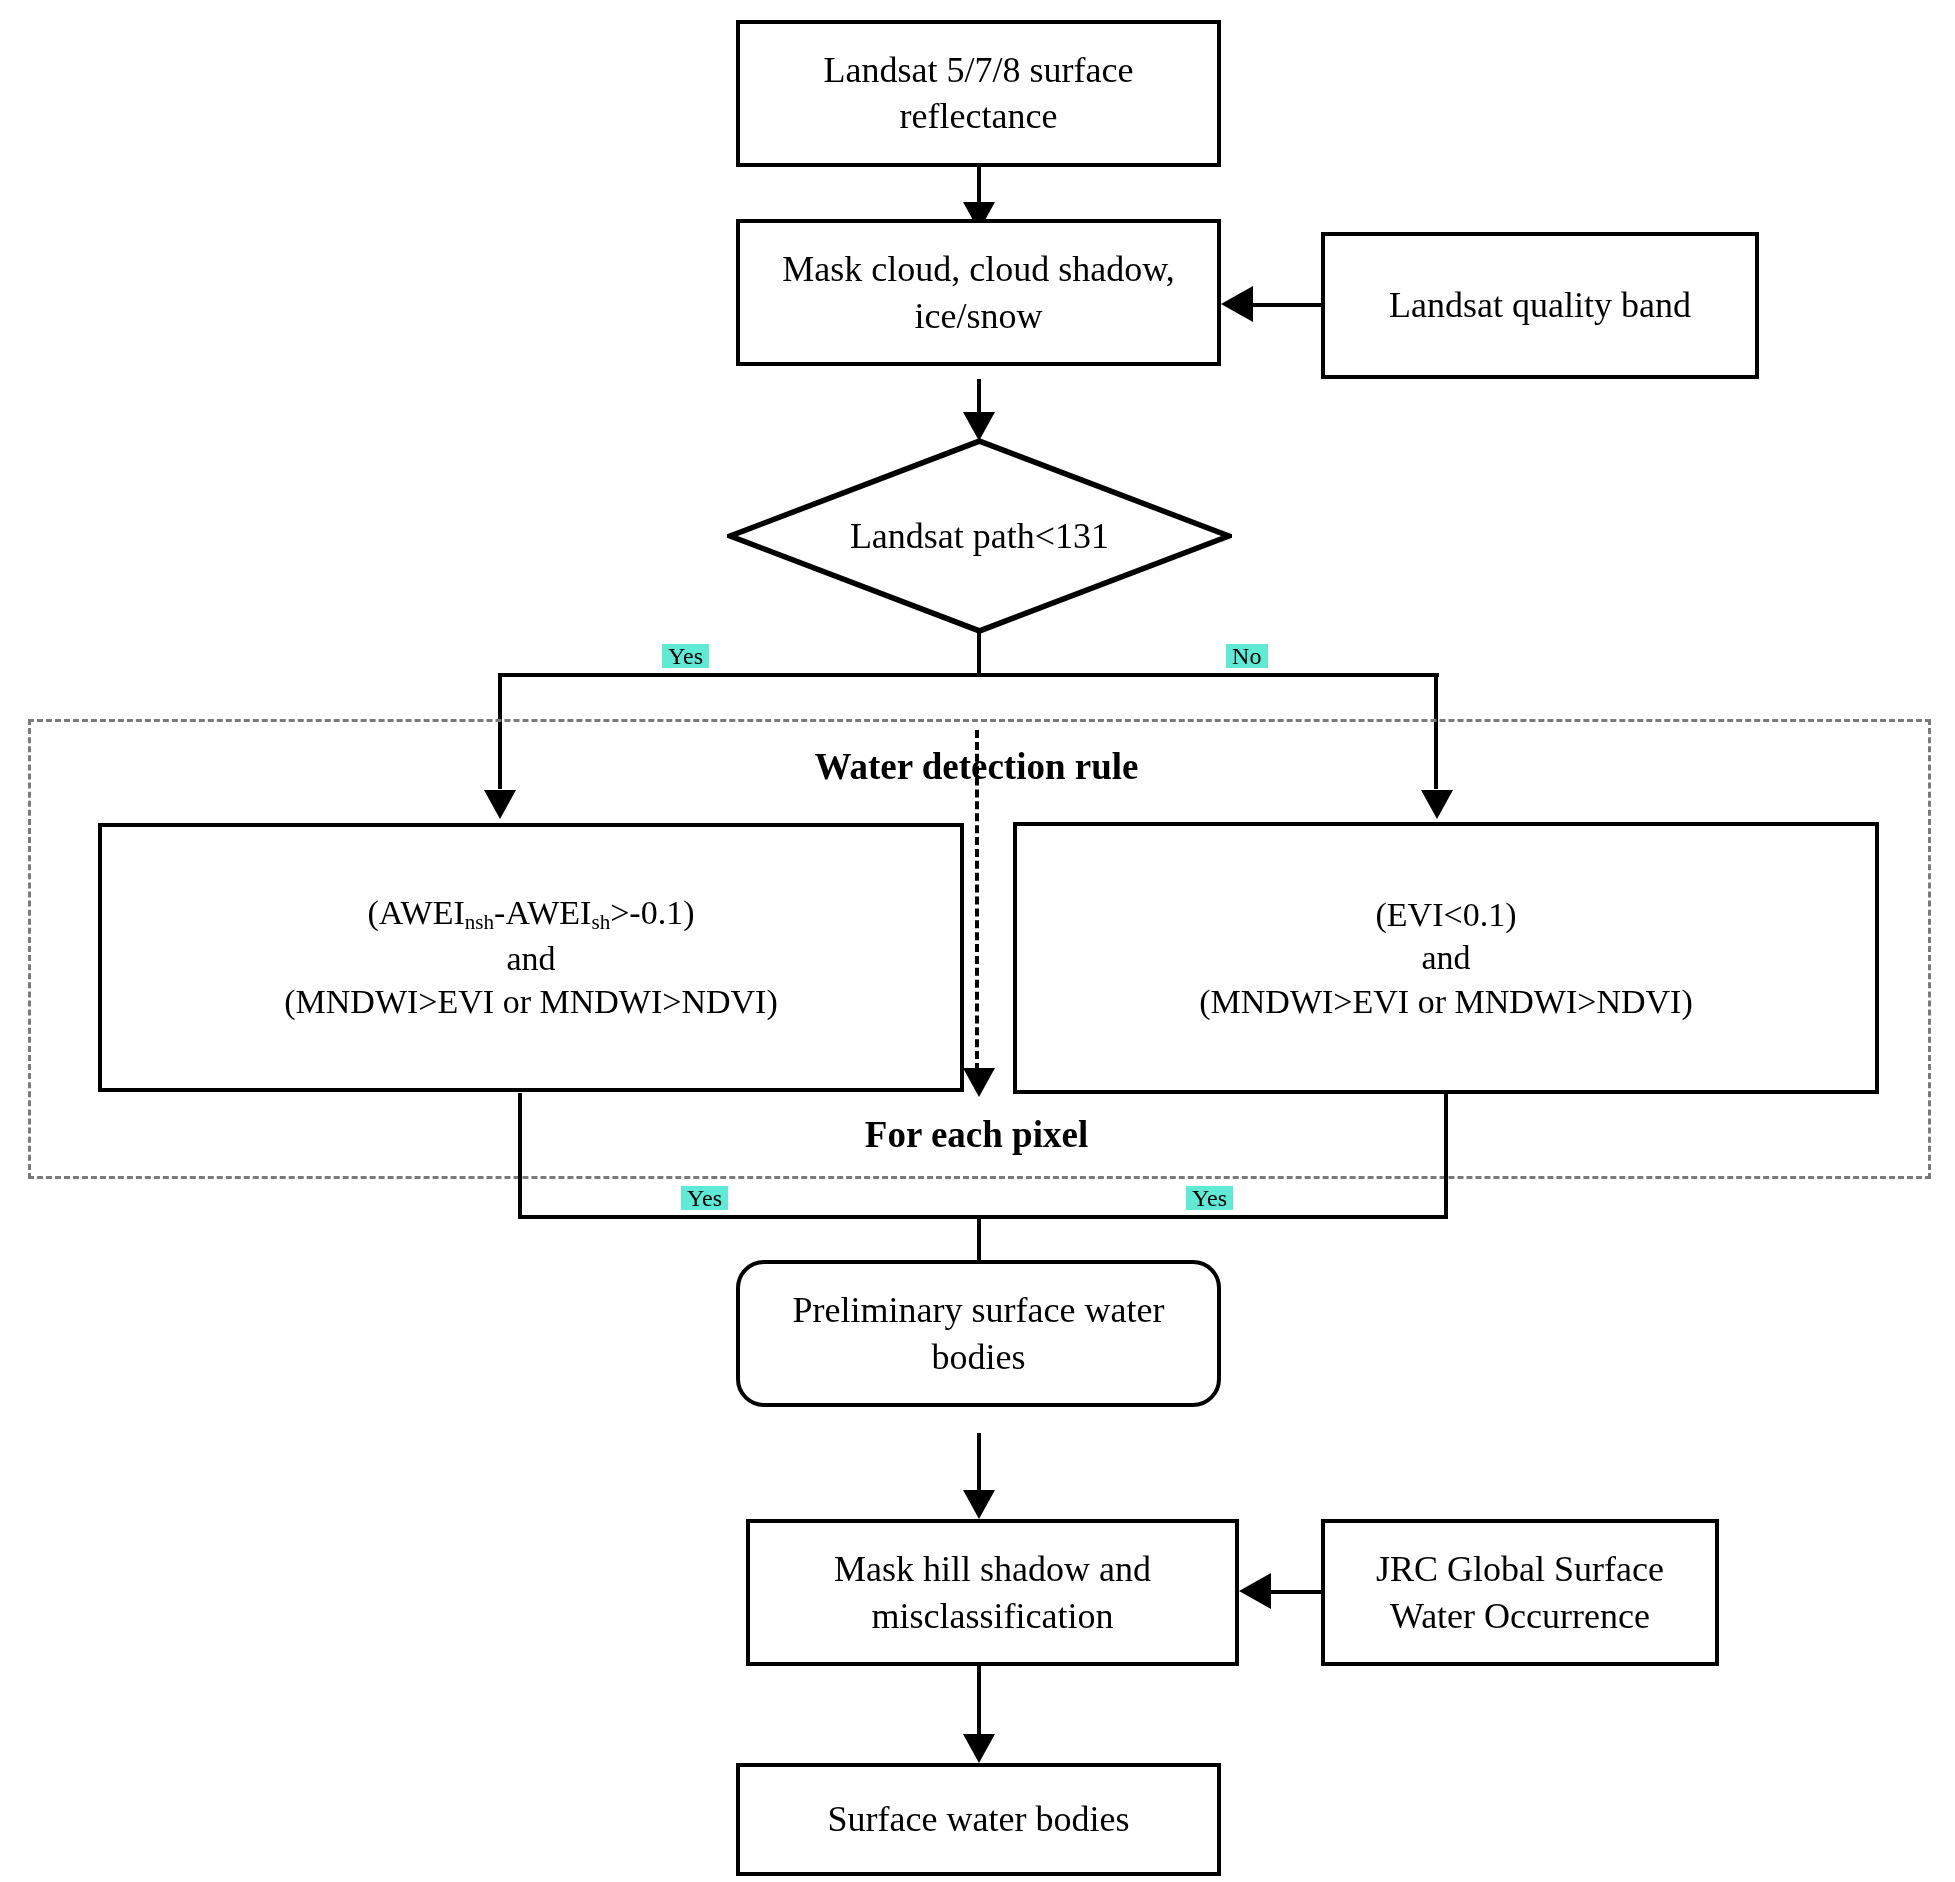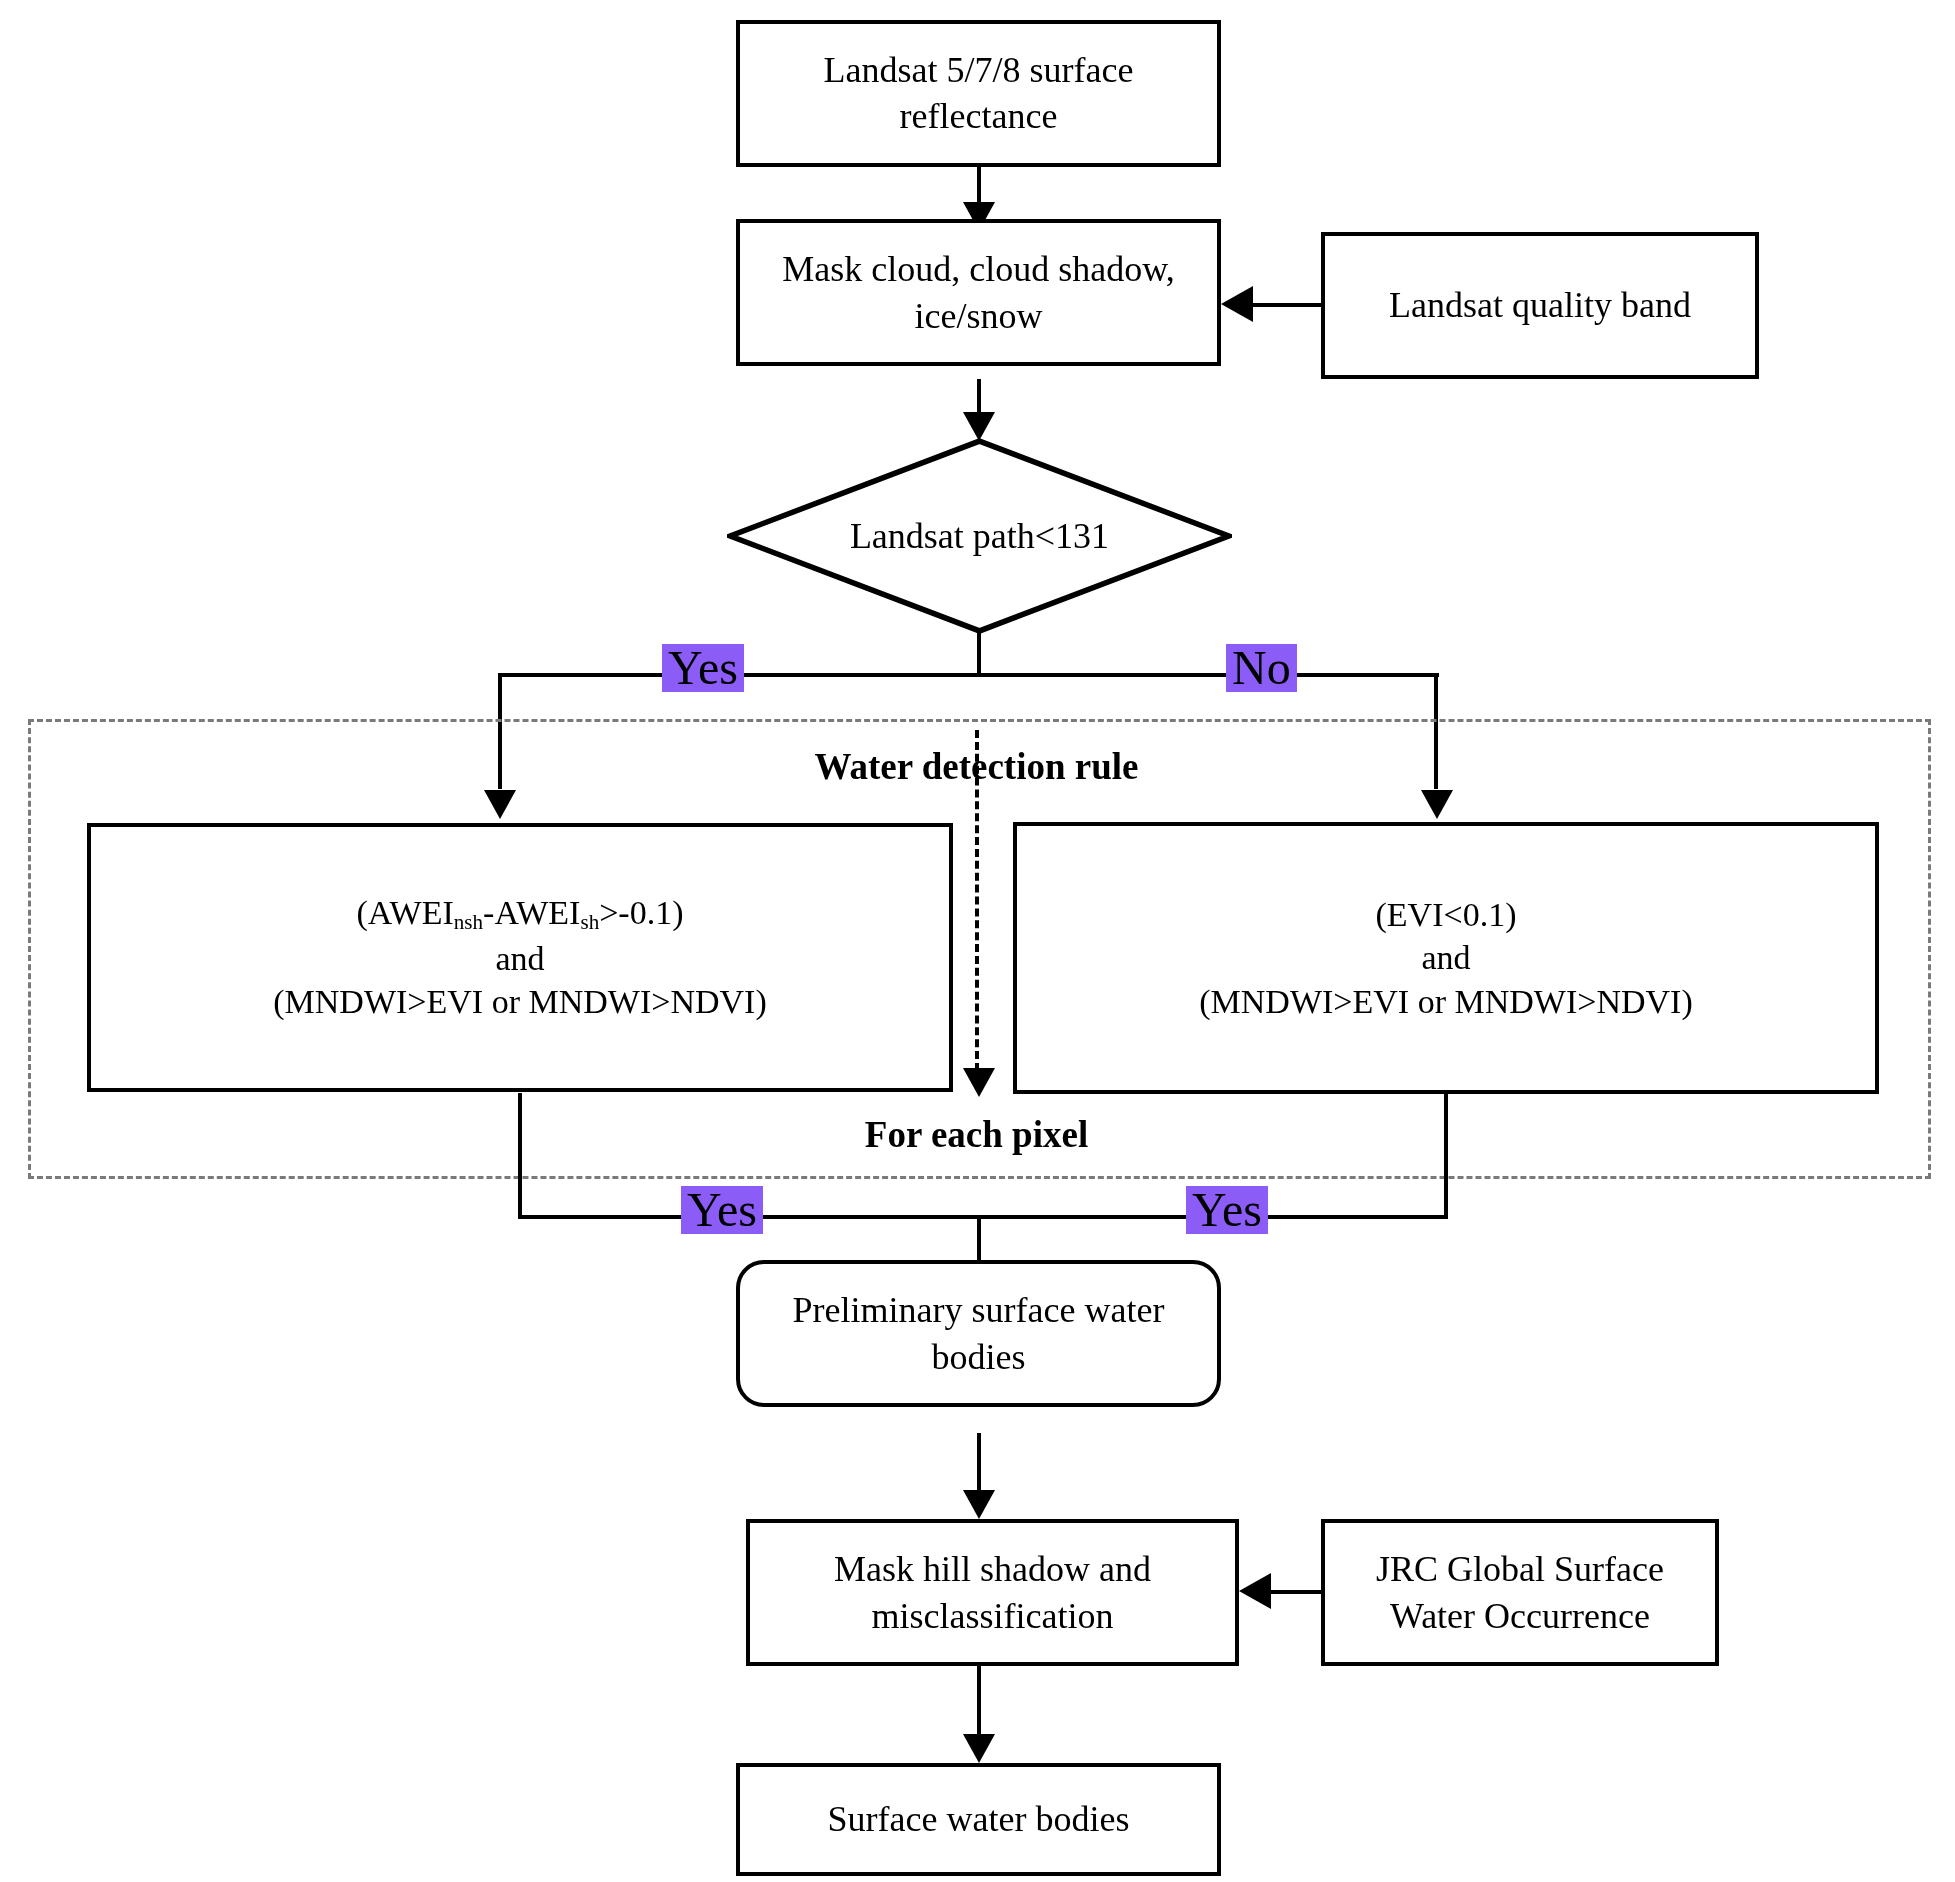--- a/index.html
+++ b/index.html
@@ -57,22 +57,22 @@
   .arrow-left{
     position:absolute;
     width:0;height:0;
     border-top:18.4px solid transparent;
     border-bottom:18.4px solid transparent;
     border-right:32px solid #000000;
   }
 
   .edge-label{
     position:absolute;
-    font-size:48px;
-    background:#8b5cf6;
+    font-size:24px;
+    background:#5eead4;
     padding:0 6.1px;
     white-space:nowrap;
     line-height:1;
   }
 
   .diamond-wrap{ position:absolute; }
   .diamond-wrap svg{ display:block; }
   .diamond-label{
     position:absolute;
     left:0; top:0;
@@ -131,21 +131,21 @@
 
   <div style="position:absolute;left:975px;top:730px;width:0;height:341px;border-left:4.3px dashed #000000;"></div>
   <div class="arrow-down" style="left:963px;top:1068px;"></div>
 
   <div class="group-box" style="left:28px;top:719px;width:1903px;height:460px;"></div>
 
   <div class="group-title" style="left:762px;top:745px;width:429px;">Water detection rule</div>
 
   <div class="group-title" style="left:823px;top:1113px;width:307px;">For each pixel</div>
 
-  <div class="node f56" style="left:87px;top:823px;width:866px;height:269px;">
+  <div class="node f56" style="left:98px;top:823px;width:866px;height:269px;">
     <div class="txt">
       <div>
         <span>(AWEI</span><sub>nsh</sub><span>-AWEI</span><sub>sh</sub><span>&gt;-0.1)</span>
       </div>
       <div>and</div>
       <div>(MNDWI&gt;EVI or MNDWI&gt;NDVI)</div>
     </div>
   </div>
 
   <div class="node f56" style="left:1013px;top:822px;width:866px;height:272px;">

